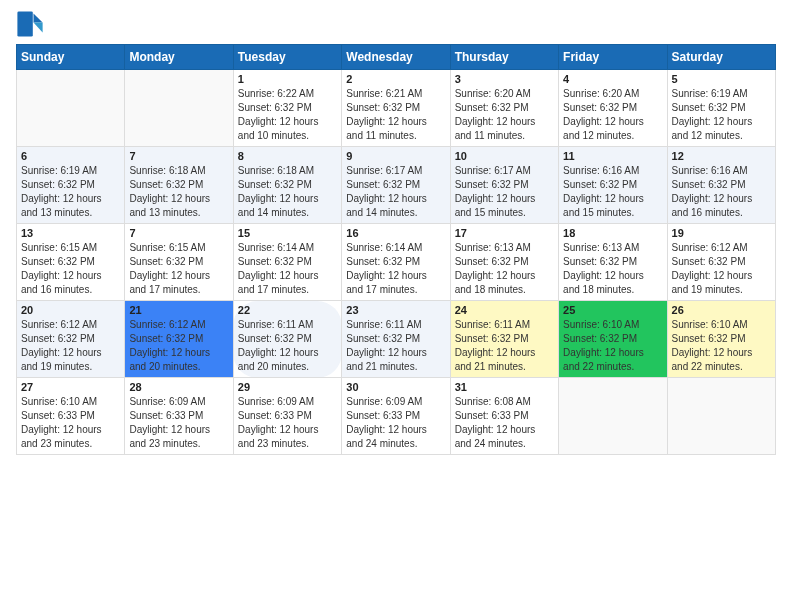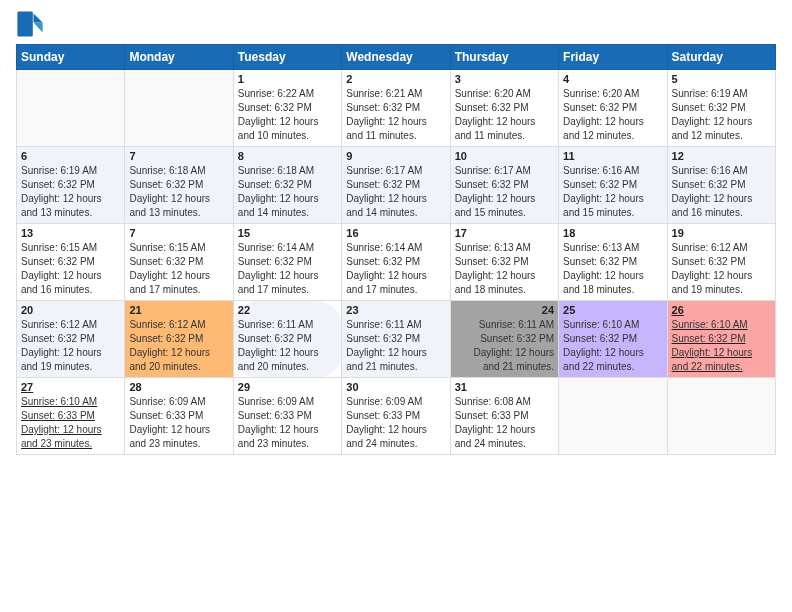--- a/index.html
+++ b/index.html
@@ -217,47 +217,47 @@
           <td style="background: rgb(255, 255, 255);">
             <span class="day-num">19</span>
             <div class="day-info">Sunrise: 6:12 AM<br>Sunset: 6:32 PM<br>Daylight: 12 hours and 19 minutes.</div>
           </td>
         </tr>
         <tr>
           <td style="background: rgb(240, 244, 250);">
             <span class="day-num">20</span>
             <div class="day-info">Sunrise: 6:12 AM<br>Sunset: 6:32 PM<br>Daylight: 12 hours and 19 minutes.</div>
           </td>
-          <td style="background: #fdba74; margin-top: 20px;">
+          <td style="background: #3b82f6; margin-top: 20px;">
             <span class="day-num">21</span>
             <div class="day-info">Sunrise: 6:12 AM<br>Sunset: 6:32 PM<br>Daylight: 12 hours and 20 minutes.</div>
           </td>
           <td style="background: rgb(240, 244, 250); border-radius: 25px;">
             <span class="day-num">22</span>
             <div class="day-info">Sunrise: 6:11 AM<br>Sunset: 6:32 PM<br>Daylight: 12 hours and 20 minutes.</div>
           </td>
           <td style="background: rgb(240, 244, 250); margin-left: 48px;">
             <span class="day-num">23</span>
             <div class="day-info">Sunrise: 6:11 AM<br>Sunset: 6:32 PM<br>Daylight: 12 hours and 21 minutes.</div>
           </td>
-          <td style="background: #a3a3a3; text-align: right;">
+          <td style="background: #fef9c3;">
             <span class="day-num">24</span>
             <div class="day-info">Sunrise: 6:11 AM<br>Sunset: 6:32 PM<br>Daylight: 12 hours and 21 minutes.</div>
           </td>
-          <td style="background: #c4b5fd; margin-left: 17px;">
+          <td style="background: #22c55e; margin-left: 17px;">
             <span class="day-num">25</span>
             <div class="day-info">Sunrise: 6:10 AM<br>Sunset: 6:32 PM<br>Daylight: 12 hours and 22 minutes.</div>
           </td>
-          <td style="background: #fca5a5; text-decoration: underline;">
+          <td style="background: #fef9c3;">
             <span class="day-num">26</span>
             <div class="day-info">Sunrise: 6:10 AM<br>Sunset: 6:32 PM<br>Daylight: 12 hours and 22 minutes.</div>
           </td>
         </tr>
         <tr>
-          <td style="background: rgb(255, 255, 255); text-decoration: underline;">
+          <td style="background: rgb(255, 255, 255);">
             <span class="day-num">27</span>
             <div class="day-info">Sunrise: 6:10 AM<br>Sunset: 6:33 PM<br>Daylight: 12 hours and 23 minutes.</div>
           </td>
           <td style="background: rgb(255, 255, 255);">
             <span class="day-num">28</span>
             <div class="day-info">Sunrise: 6:09 AM<br>Sunset: 6:33 PM<br>Daylight: 12 hours and 23 minutes.</div>
           </td>
           <td style="background: rgb(255, 255, 255);">
             <span class="day-num">29</span>
             <div class="day-info">Sunrise: 6:09 AM<br>Sunset: 6:33 PM<br>Daylight: 12 hours and 23 minutes.</div>

